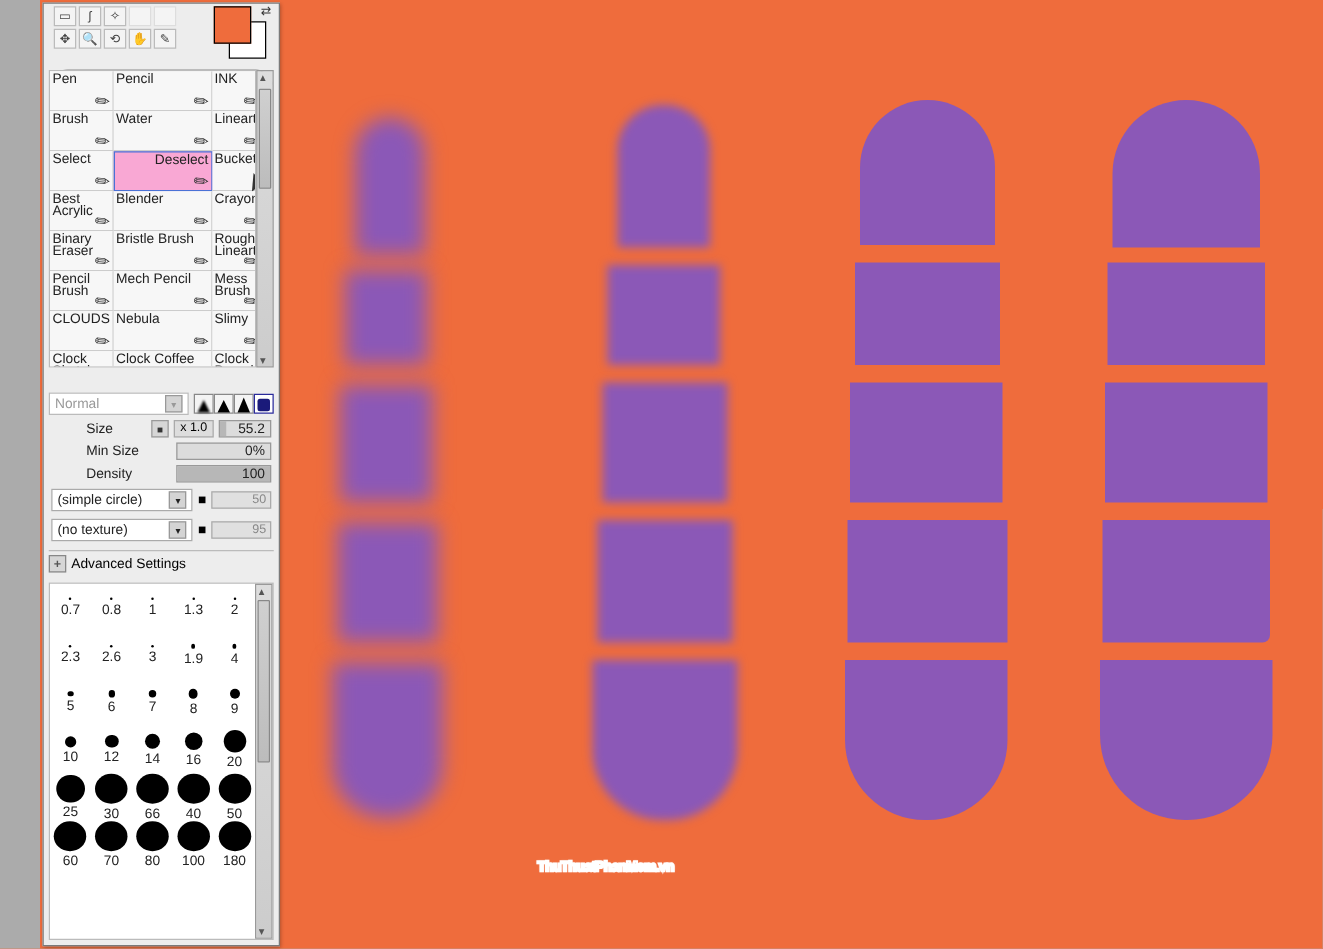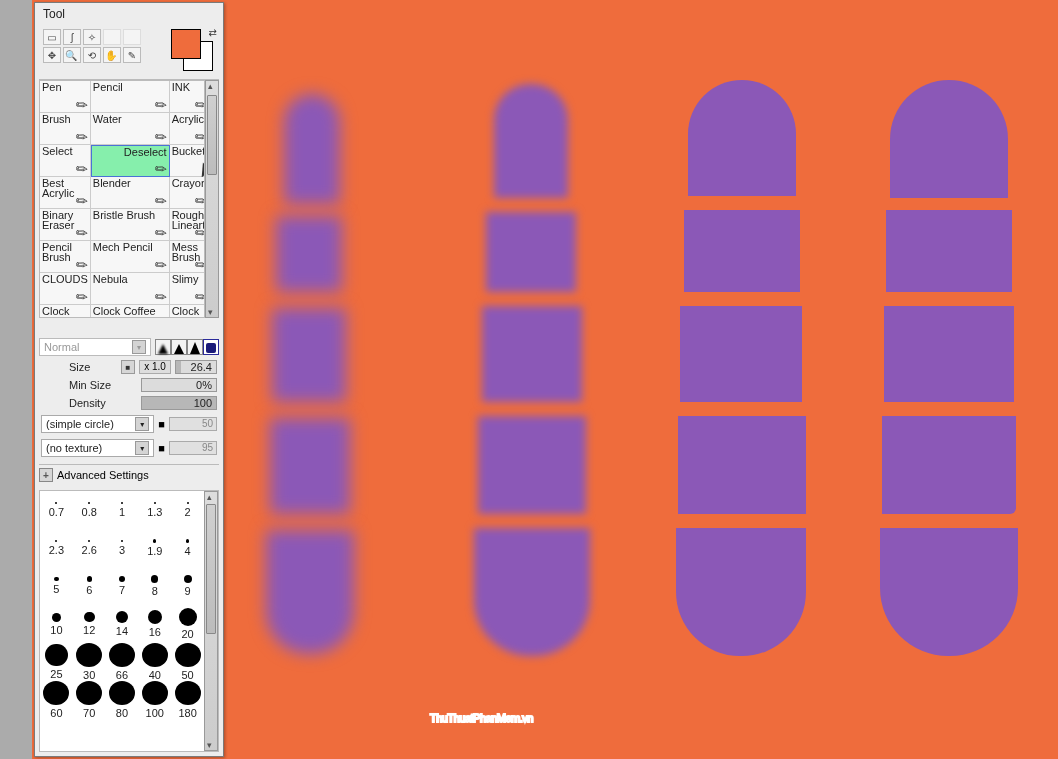--- a/index.html
+++ b/index.html
@@ -17,22 +17,22 @@
 
 
 .stroke { position: absolute; background: #8b58b7; }
 .s1 { filter: blur(8px); }
 .s2 { filter: blur(4px); }
 .s3 { }
 .s4 { }
 
 .watermark {
   position: absolute;
-  left: 430px; top: 698px;
-  font-size: 26px; font-weight: 400;
+  left: 430px; top: 673px;
+  font-size: 26px; font-weight: 700;
   font-family: Arial, sans-serif;
   color: #d33a1f;
   -webkit-text-stroke: 2px #ffffff;
   text-shadow: 0 0 2px #fff;
   letter-spacing: -0.5px;
 }
 .watermark .vn { color: #1a4d9e; }
 
 
 .panel {
@@ -82,20 +82,21 @@
   position: absolute; right: -2px; top: -2px;
   font-size: 10px; color: #333;
 }
 
 .brush-list-wrap {
   position: relative;
   height: 239px;
   margin: 0 4px;
   border-top: 1px solid #bbb;
   display: flex;
+  border-radius: 17px;
 }
 .brush-list {
   flex: 1;
   display: grid;
   grid-template-columns: repeat(4, 1fr);
   grid-auto-rows: 32px;
   overflow: hidden;
   background: #fff;
   border: 1px solid #bbb;
 }
@@ -108,21 +109,21 @@
   color: #222;
   background: #f7f7f7;
   position: relative;
 }
 .brush-cell .brush-icon {
   position: absolute; right: 2px; bottom: 2px;
   font-size: 14px; color: #333;
   transform: rotate(-40deg);
 }
 .brush-cell.sel {
-  background: #86efac;
+  background: #f9a8d4;
   border: 1px solid #4a72d6;
   padding-left: 32px;
 }
 .scroll {
   width: 14px;
   background: linear-gradient(#ddd,#ccc);
   border: 1px solid #999;
   position: relative;
 }
 .scroll::before {
@@ -279,21 +280,20 @@
 <div class="stroke s4" style="left:886px;top:210px;width:126px;height:82px;"></div>
 <div class="stroke s4" style="left:884px;top:306px;width:130px;height:96px;"></div>
 <div class="stroke s4" style="left:882px;top:416px;width:134px;height:98px;border-radius:0 0 6px 0;"></div>
 <div class="stroke s4" style="left:880px;top:528px;width:138px;height:128px;border-radius:0 0 68px 68px;"></div>
 
 <div class="watermark">
   <span>ThuThuatPhanMem</span><span class="vn">.vn</span>
 </div>
 
 <div class="panel">
-  <div class="panel-title">Tool</div>
 
   <div class="top-tools">
     <div class="tool-grid" id="top-tool-grid">
         <div class="tool-btn">▭</div>
         <div class="tool-btn">ʃ</div>
         <div class="tool-btn">✧</div>
         <div class="tool-btn blank"></div>
         <div class="tool-btn blank"></div>
         <div class="tool-btn">✥</div>
         <div class="tool-btn">🔍</div>
@@ -327,21 +327,21 @@
         </div>
         <div class="brush-cell">
           <span>Brush</span>
           <span class="brush-icon">✎</span>
         </div>
         <div class="brush-cell">
           <span>Water</span>
           <span class="brush-icon">✎</span>
         </div>
         <div class="brush-cell">
-          <span>Acrylic</span>
+          <span>Lineart</span>
           <span class="brush-icon">✎</span>
         </div>
         <div class="brush-cell">
           <span>Eraser</span>
         </div>
         <div class="brush-cell">
           <span>Select</span>
           <span class="brush-icon">✎</span>
         </div>
         <div class="brush-cell sel">
@@ -453,21 +453,21 @@
         </span>
     </div>
   </div>
 
   <div class="slider-row">
     <label>Size</label>
     <div class="aux-btn">■</div>
     <div class="factor">x 1.0</div>
     <div class="track">
       <div class="fill" style="width:12%;"></div>
-      <span>26.4</span>
+      <span>55.2</span>
     </div>
   </div>
 
   <div class="slider-row">
     <label>Min Size</label>
     <div class="track" style="margin-left:20px;">
       <div class="fill" style="width:0%;"></div>
       <span>0%</span>
     </div>
   </div>

